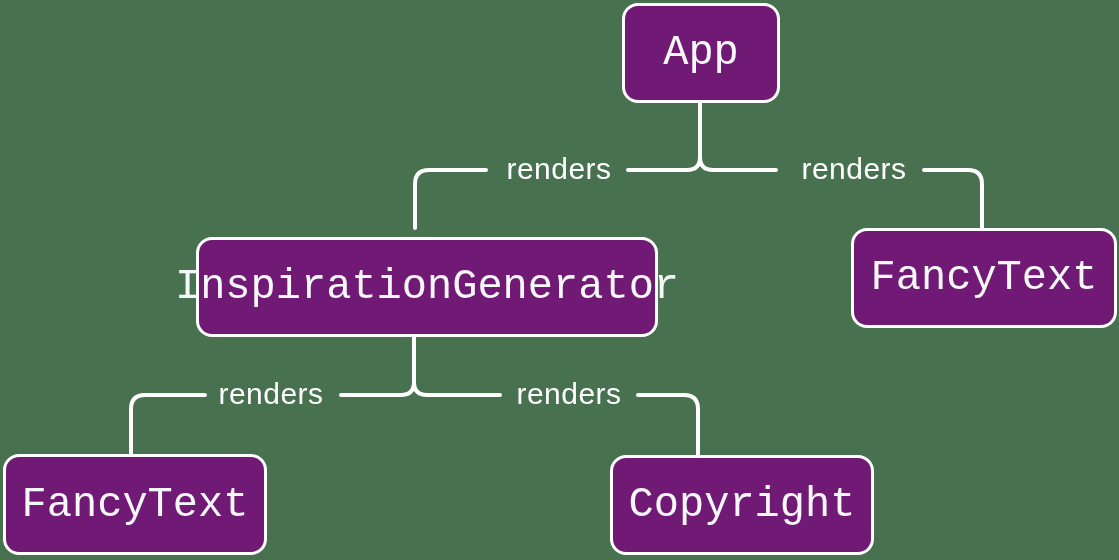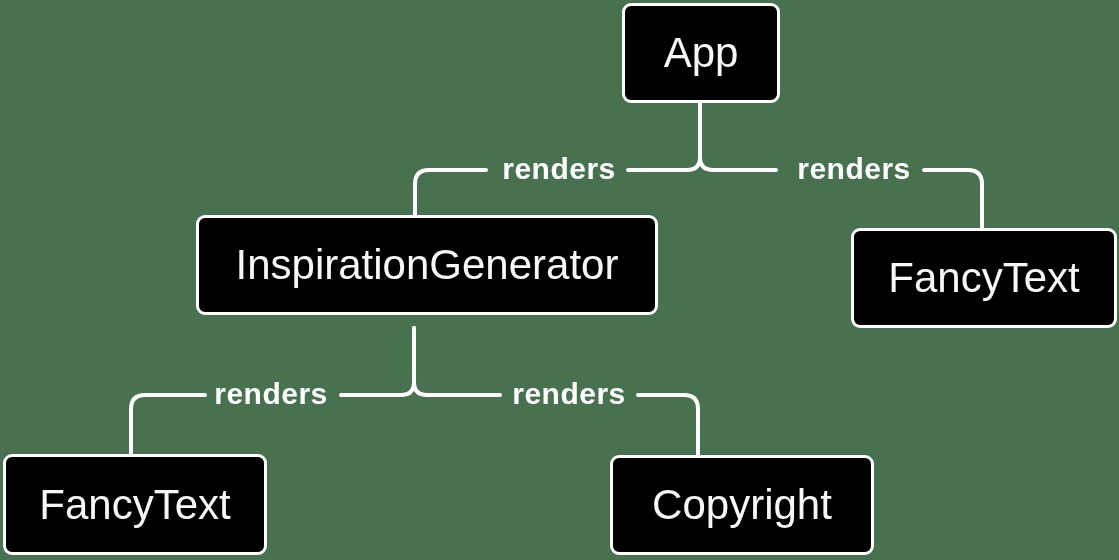--- a/index.html
+++ b/index.html
@@ -20,41 +20,42 @@
   }
   .connector-layer path {
     fill: none;
     stroke: #ffffff;
     stroke-width: 4;
     stroke-linecap: round;
   }
   .node {
     position: absolute;
     box-sizing: border-box;
-    background: #000000;
+    background: #701a75;
     border: 3px solid #ffffff;
-    border-radius: 9px;
+    border-radius: 16px;
     color: #f6f7f9;
     font-size: 42px;
     display: flex;
     align-items: center;
     justify-content: center;
     white-space: nowrap;
+    font-family: Liberation Mono, monospace;
   }
   .node-app                   { left: 622px; top: 3px;   width: 158px; height: 100px; }
-  .node-inspiration-generator { left: 196px; top: 215px; width: 462px; height: 100px; }
+  .node-inspiration-generator { left: 196px; top: 237px; width: 462px; height: 100px; }
   .node-fancy-text-top        { left: 851px; top: 228px; width: 266px; height: 100px; }
   .node-fancy-text-bottom     { left: 3px;   top: 454px; width: 264px; height: 101px; }
   .node-copyright             { left: 568px; top: 455px; width: 264px; height: 100px; margin-left: 42px; }
   .edge-label {
     position: absolute;
     transform: translate(-50%, -50%);
     color: #ffffff;
     font-size: 30px;
-    font-weight: 700;
+    font-weight: 400;
     letter-spacing: 0.5px;
     white-space: nowrap;
   }
   .edge-label-1 { left: 559px; top: 169px; }
   .edge-label-2 { left: 854px; top: 169px; }
   .edge-label-3 { left: 271px; top: 394px; }
   .edge-label-4 { left: 569px; top: 394px; }
 </style>
 </head>
 <body>

